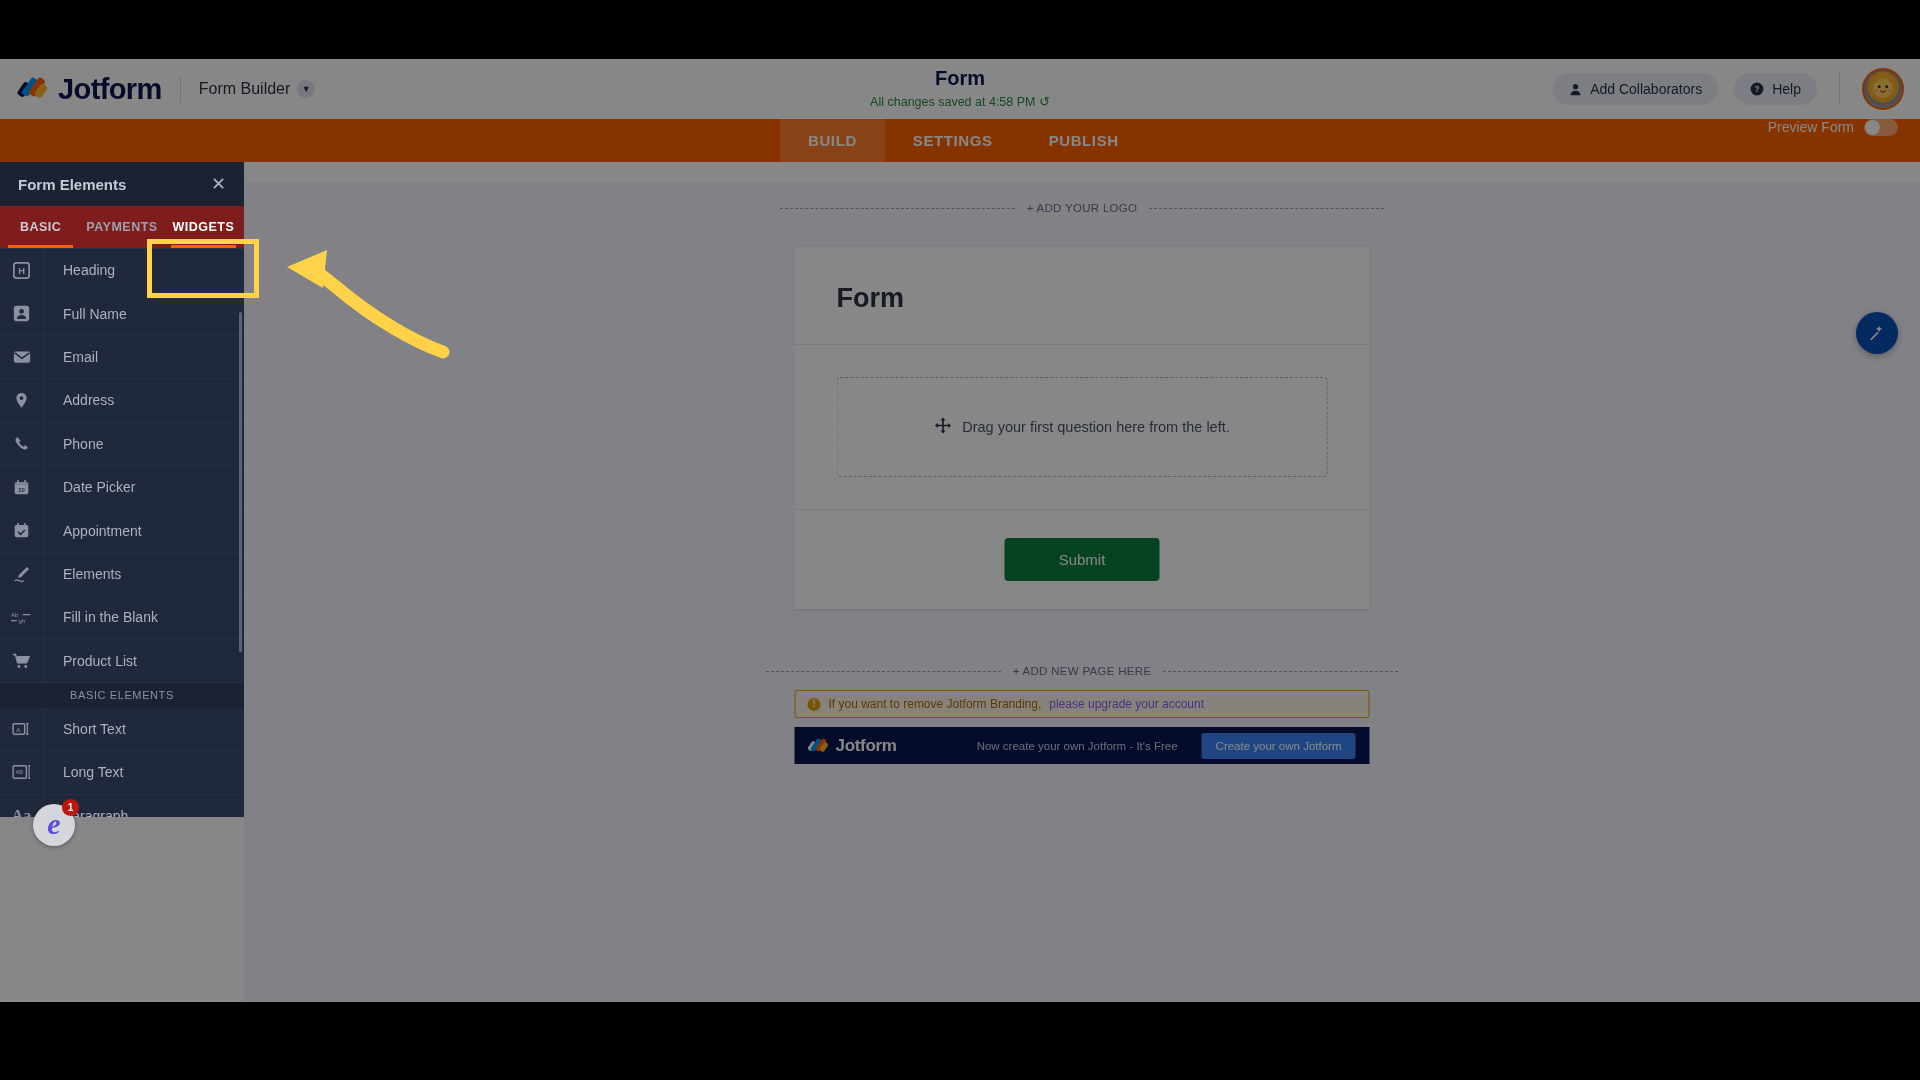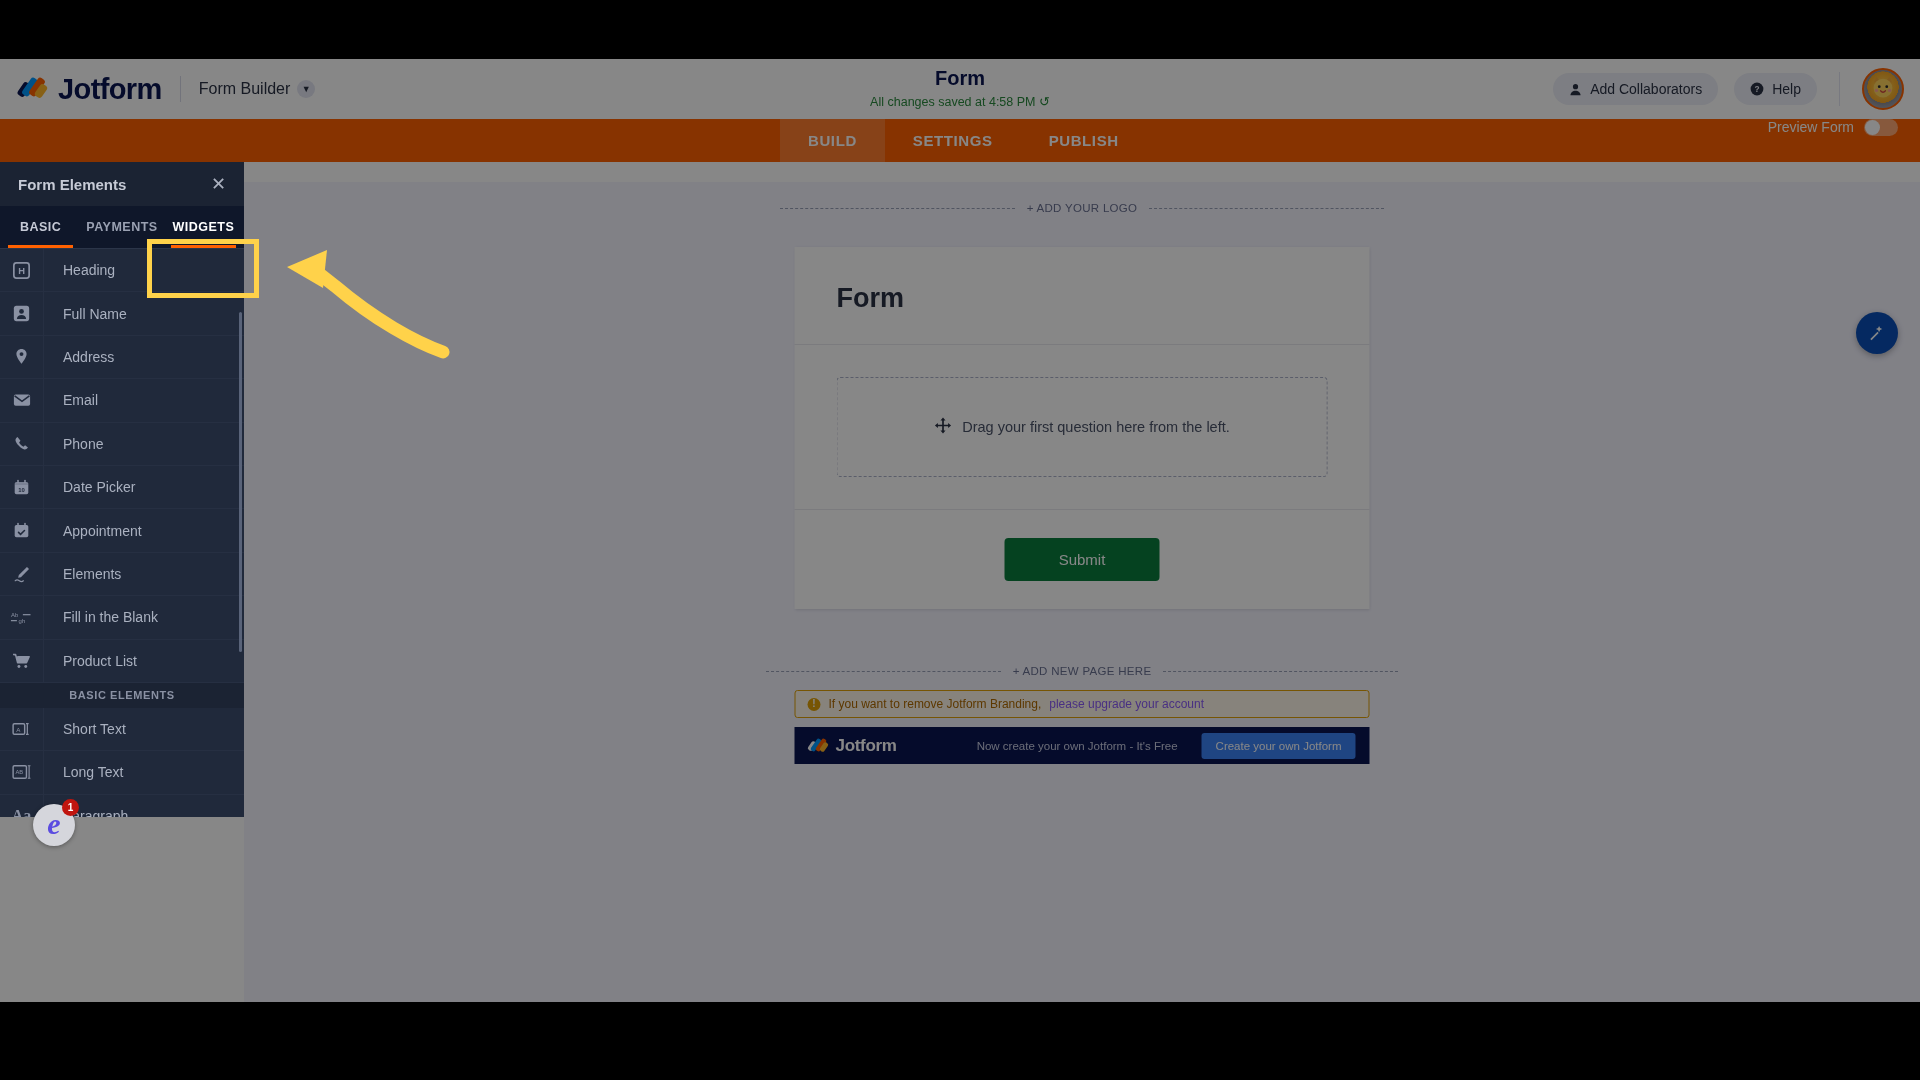--- a/index.html
+++ b/index.html
@@ -126,21 +126,21 @@
     overflow:hidden;
   }
   .sb-head {
     height:44px; display:flex;align-items:center;justify-content:space-between;
     padding:0 18px; background:#1b2troubles;
     background:#1b2333;
   }
   .sb-title { color:#c6cad6; font-size:15px; font-weight:bold; }
   .sb-close { color:#aab0bf; font-size:18px; line-height:1; cursor:pointer; }
   .sb-tabs {
-    display:flex; height:43px; background:#0f172a;
+    display:flex; height:43px; background:#7f1d1d;
     border-bottom:1px solid #2b3549;
   }
   .sb-tab {
     flex:1; display:flex;align-items:center;justify-content:center;
     font-size:12.5px; font-weight:bold; letter-spacing:0.5px;
     color:#9aa1b2; position:relative;
   }
   .sb-tab.active { color:#c6cad6; }
   .sb-tab.active::after {
     content:""; position:absolute; bottom:0; left:8px; right:8px;
@@ -155,21 +155,21 @@
   }
   .sb-icon {
     width:44px; min-width:44px; height:100%;
     display:flex;align-items:center;justify-content:center;
     border-right:1px solid #262f42;
     color:#8a91a3;
   }
   .sb-label { padding-left:19px; font-size:14px; color:#aab1c0; }
   .sb-section {
     height:25px; display:flex;align-items:center;justify-content:center;
-    background:#1b2333; color:#8a91a3; font-size:11px; letter-spacing:0.6px;font-weight:bold;
+    background:#1b2333; color:#8a91a3; font-size:11px; letter-spacing:0.6px;
   }
   .sb-scroll {
     position:absolute; right:2px; top:150px;
     width:3px; height:340px; background:#596379; border-radius:2px;
   }
 
   
   .canvas {
     position:absolute; left:244px; top:103px; right:0; bottom:0;
     background:#f3f3fe;
@@ -449,36 +449,36 @@
                 <rect x="1" y="1" width="18" height="18" rx="3" fill="#8a91a3"></rect>
                 <circle cx="10" cy="7.5" r="2.8" fill="#20293b"></circle>
                 <path d="M4.6 16.5c0-3 2.4-4.7 5.4-4.7s5.4 1.7 5.4 4.7z" fill="#20293b"></path>
               </svg>
           </div>
           <div class="sb-label">Full Name</div>
         </div>
 
         <div class="sb-item">
           <div class="sb-icon">
+            <svg width="18" height="18" viewBox="0 0 20 20">
+                <rect x="1" y="4" width="18" height="12.5" rx="2" fill="#8a91a3"></rect>
+                <path d="M1.8 5.5L10 11.5 18.2 5.5" stroke="#20293b" stroke-width="1.8" fill="none"></path>
+              </svg>
+          </div>
+          <div class="sb-label">Email</div>
+        </div>
+
+        <div class="sb-item">
+          <div class="sb-icon">
             <svg width="17" height="17" viewBox="0 0 20 20">
                 <path d="M10 1.2c-3.4 0-6 2.6-6 6 0 4.4 6 11.4 6 11.4s6-7 6-11.4c0-3.4-2.6-6-6-6z" fill="#8a91a3"></path>
                 <circle cx="10" cy="7.2" r="2.3" fill="#20293b"></circle>
               </svg>
           </div>
           <div class="sb-label">Address</div>
-        </div>
-
-        <div class="sb-item">
-          <div class="sb-icon">
-            <svg width="18" height="18" viewBox="0 0 20 20">
-                <rect x="1" y="4" width="18" height="12.5" rx="2" fill="#8a91a3"></rect>
-                <path d="M1.8 5.5L10 11.5 18.2 5.5" stroke="#20293b" stroke-width="1.8" fill="none"></path>
-              </svg>
-          </div>
-          <div class="sb-label">Email</div>
         </div>
 
         <div class="sb-item">
           <div class="sb-icon">
             <svg width="17" height="17" viewBox="0 0 20 20">
                 <path d="M5.3 2.3c-.9.5-2.6 2.2-2.4 4 .4 3.7 6.8 10.3 10.6 10.8 1.9.2 3.6-1.4 4.1-2.3l-3.4-2.6-1.9 1.6c-1.6-.7-4.4-3.5-5.1-5.1l1.6-2z" fill="#8a91a3"></path>
               </svg>
           </div>
           <div class="sb-label">Phone</div>
         </div>

